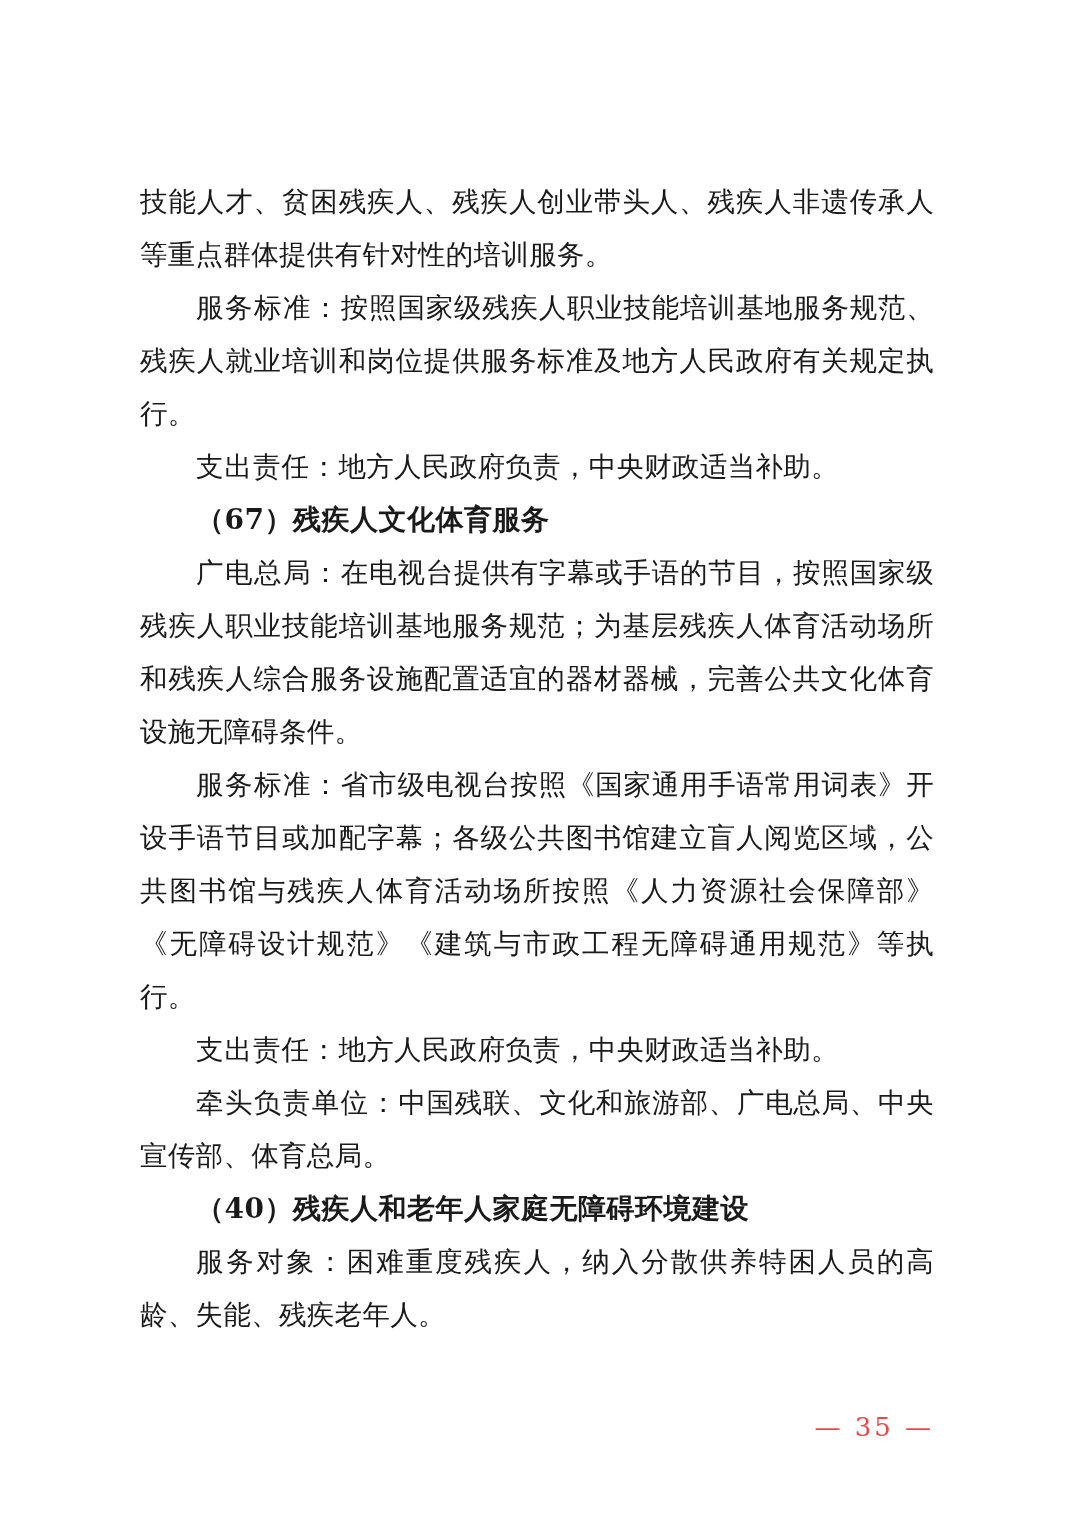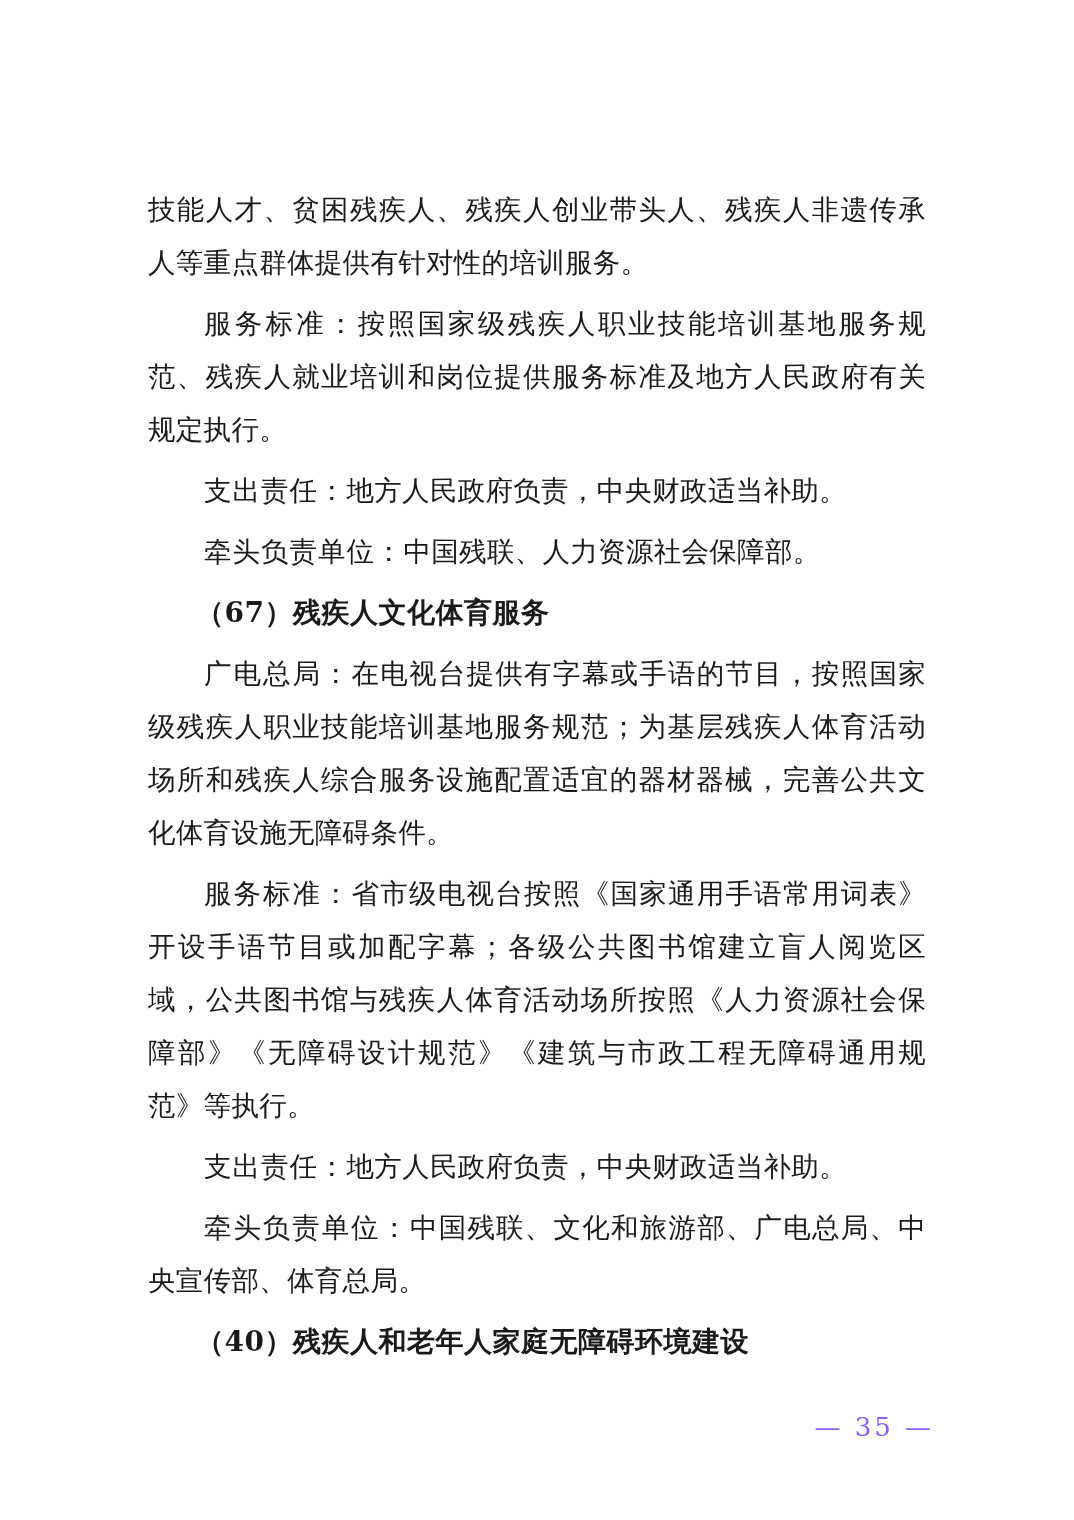--- a/index.html
+++ b/index.html
@@ -18,21 +18,21 @@
     color: #1a1a1a;
   }
   .body-text {
     font-size: 27.5px;
     line-height: 53px;
     text-align: justify;
     text-justify: inter-ideograph;
     letter-spacing: 0.3px;
   }
   .para {
-    margin: 8px;
+    margin: 0;
     text-indent: 0;
   }
   .para.indent {
     text-indent: 56px;
   }
   .lead {
     font-weight: normal;
     letter-spacing: 1px;
   }
   .heading {
@@ -44,44 +44,41 @@
     letter-spacing: 0.5px;
   }
   .page-number {
     position: absolute;
     left: 0;
     right: 140px;
     bottom: 78px;
     text-align: right;
     font-size: 26px;
     font-family: "DejaVu Serif", "Liberation Serif", serif;
-    color: #8b5cf6;
+    color: #ef4444;
     letter-spacing: 3px;
   }
 </style>
 </head>
 <body>
 
 <div class="page">
 
   <div class="body-text">
 
     <p class="para">技能人才、贫困残疾人、残疾人创业带头人、残疾人非遗传承人等重点群体提供有针对性的培训服务。</p>
 
     <p class="para indent">
       <span class="lead">服务标准：</span><span>按照国家级残疾人职业技能培训基地服务规范、残疾人就业培训和岗位提供服务标准及地方人民政府有关规定执行。</span>
     </p>
 
     <p class="para indent">
       <span class="lead">支出责任：</span><span>地方人民政府负责，中央财政适当补助。</span>
     </p>
 
-    <p class="para indent">
-      <span class="lead">牵头负责单位：</span><span>中国残联、人力资源社会保障部。</span>
-    </p>
 
     <h2 class="heading">（67）残疾人文化体育服务</h2>
 
 
     <p class="para indent">
       <span class="lead">广电总局：</span><span>在电视台提供有字幕或手语的节目，按照国家级残疾人职业技能培训基地服务规范；为基层残疾人体育活动场所和残疾人综合服务设施配置适宜的器材器械，完善公共文化体育设施无障碍条件。</span>
     </p>
 
     <p class="para indent">
       <span class="lead">服务标准：</span><span>省市级电视台按照《国家通用手语常用词表》开设手语节目或加配字幕；各级公共图书馆建立盲人阅览区域，公共图书馆与残疾人体育活动场所按照《人力资源社会保障部》《无障碍设计规范》《建筑与市政工程无障碍通用规范》等执行。</span>
@@ -90,18 +87,21 @@
     <p class="para indent">
       <span class="lead">支出责任：</span><span>地方人民政府负责，中央财政适当补助。</span>
     </p>
 
     <p class="para indent">
       <span class="lead">牵头负责单位：</span><span>中国残联、文化和旅游部、广电总局、中央宣传部、体育总局。</span>
     </p>
 
     <h2 class="heading">（40）残疾人和老年人家庭无障碍环境建设</h2>
 
+    <p class="para indent">
+      <span class="lead">服务对象：</span><span>困难重度残疾人，纳入分散供养特困人员的高龄、失能、残疾老年人。</span>
+    </p>
 
   </div>
 
   <div class="page-number">— 35 —</div>
 
 </div>
 
 </body></html>

